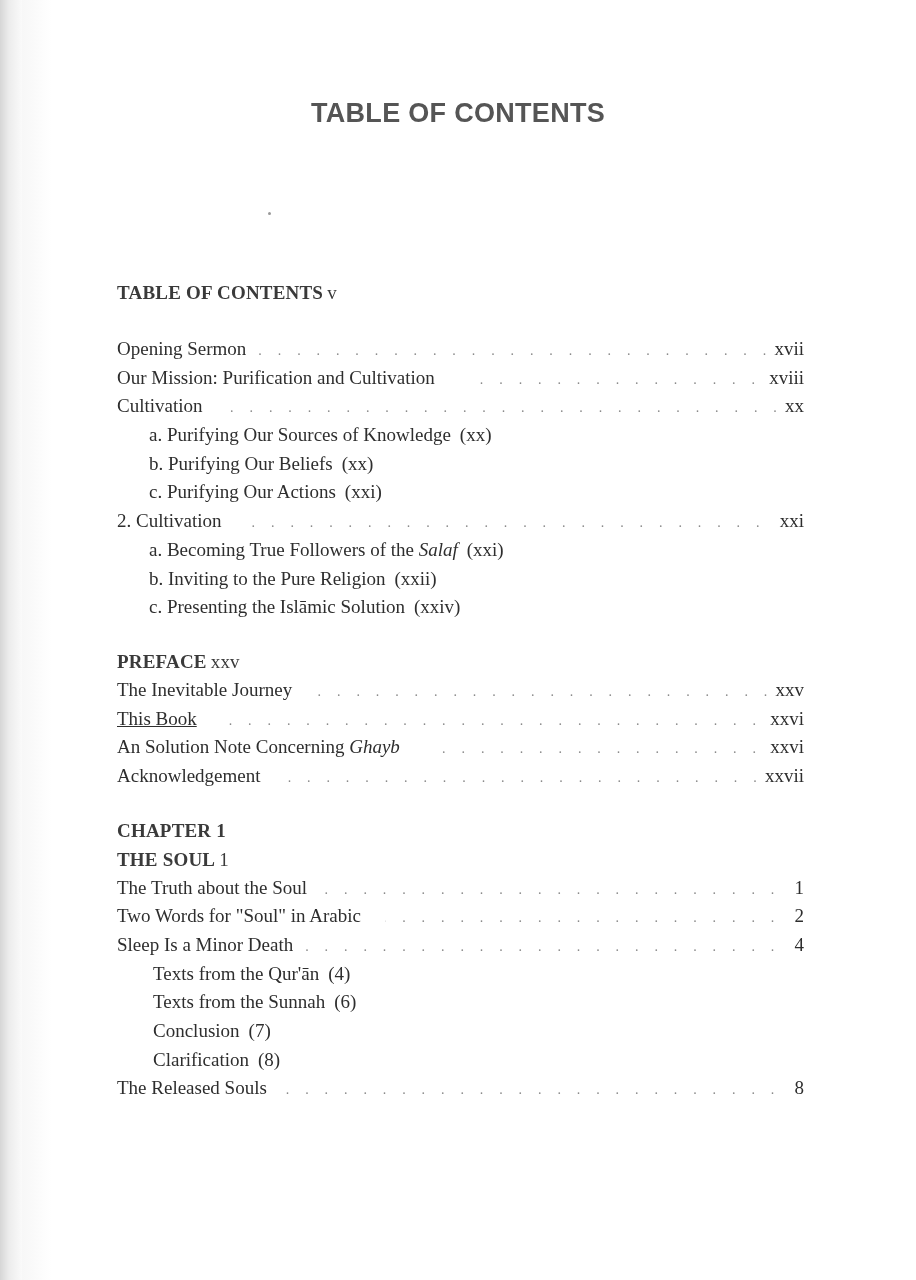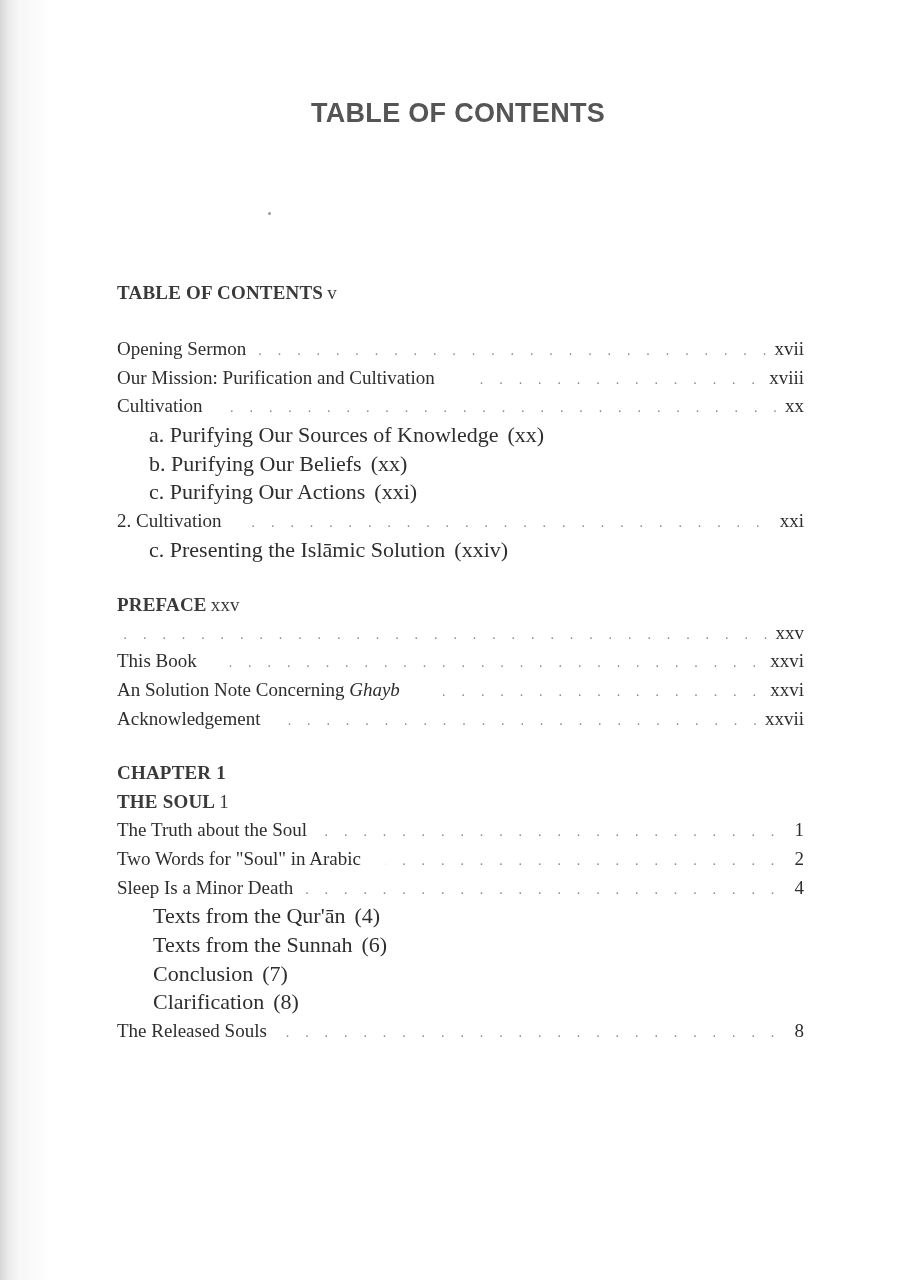--- a/index.html
+++ b/index.html
@@ -89,21 +89,21 @@
       letter-spacing: 6.2px;
       font-size: 14px;
       text-align: right;
       direction: rtl;
     }
     .entry .pg {
       flex: 0 0 auto;
       padding-left: 2px;
     }
     .sub {
-      font-size: 22px;
+      font-size: 19px;
       line-height: 28.7px;
       height: 28.7px;
       white-space: nowrap;
       padding-left: 32px;
     }
     .sub.shallow {
       padding-left: 36px;
     }
     .sub .ref {
       margin-left: 9px;
@@ -151,34 +151,41 @@
     </div>
     <div class="sub">
       <span>c. Purifying Our Actions</span><span class="ref">(xxi)</span>
     </div>
     <div class="entry">
       <span class="label" style="padding-right:20px;">2. Cultivation</span>
       <span class="leader">. . . . . . . . . . . . . . . . . . . . . . . . . . . . . . . . . . . . . . . . . . . . . . . . . . . . . . . . . . . . . . .</span>
       <span class="pg" style="padding-left:14px;">xxi</span>
     </div>
     <div class="sub">
+      <span>a. Becoming True Followers of the </span><em>Salaf</em><span class="ref">(xxi)</span>
+    </div>
+    <div class="sub">
+      <span>b. Inviting to the Pure Religion</span><span class="ref">(xxii)</span>
+    </div>
+    <div class="sub">
       <span>c. Presenting the Islāmic Solution</span><span class="ref">(xxiv)</span>
     </div>
   </div>
 
   <div class="section" style="margin-bottom:25px;">
     <div class="section-heading caps">
       <span>PREFACE</span><span class="pg">xxv</span>
     </div>
     <div class="entry">
+      <span class="label" style="padding-right:24px;">The Inevitable Journey</span>
       <span class="leader">. . . . . . . . . . . . . . . . . . . . . . . . . . . . . . . . . . . . . . . . . . . . . . . . . . . . . . . . . . . . . . .</span>
       <span class="pg">xxv</span>
     </div>
     <div class="entry">
-      <span class="label" style="padding-right:22px;">This Book</span>
+      <span class="label" style="padding-right:22px;text-decoration:underline;">This Book</span>
       <span class="leader">. . . . . . . . . . . . . . . . . . . . . . . . . . . . . . . . . . . . . . . . . . . . . . . . . . . . . . . . . . . . . . .</span>
       <span class="pg" style="padding-left:8px;">xxvi</span>
     </div>
     <div class="entry">
       <span class="label" style="padding-right:26px;"><span>An Solution Note Concerning </span><em>Ghayb</em></span>
       <span class="leader">. . . . . . . . . . . . . . . . . . . . . . . . . . . . . . . . . . . . . . . . . . . . . . . . . . . . . . . . . . . . . . .</span>
       <span class="pg" style="padding-left:8px;">xxvi</span>
     </div>
     <div class="entry">
       <span class="label" style="padding-right:26px;">Acknowledgement</span>

